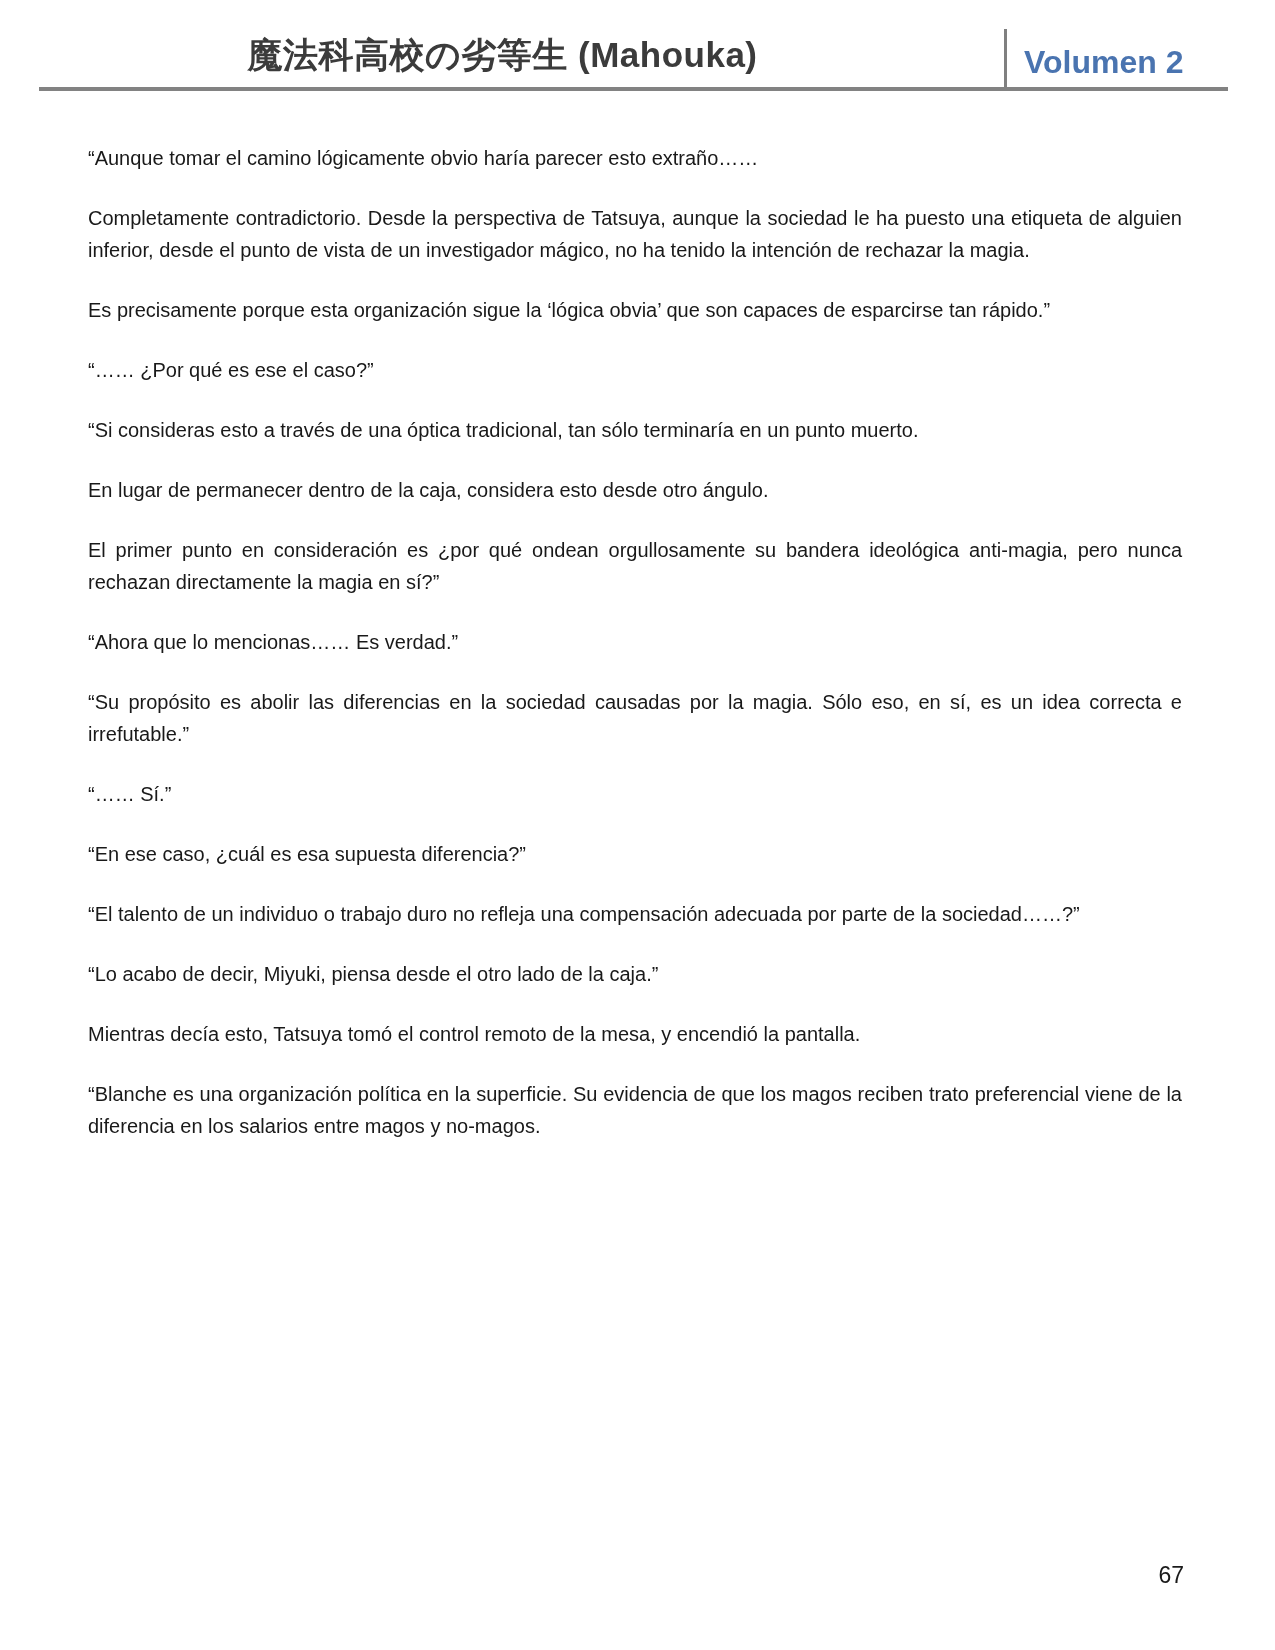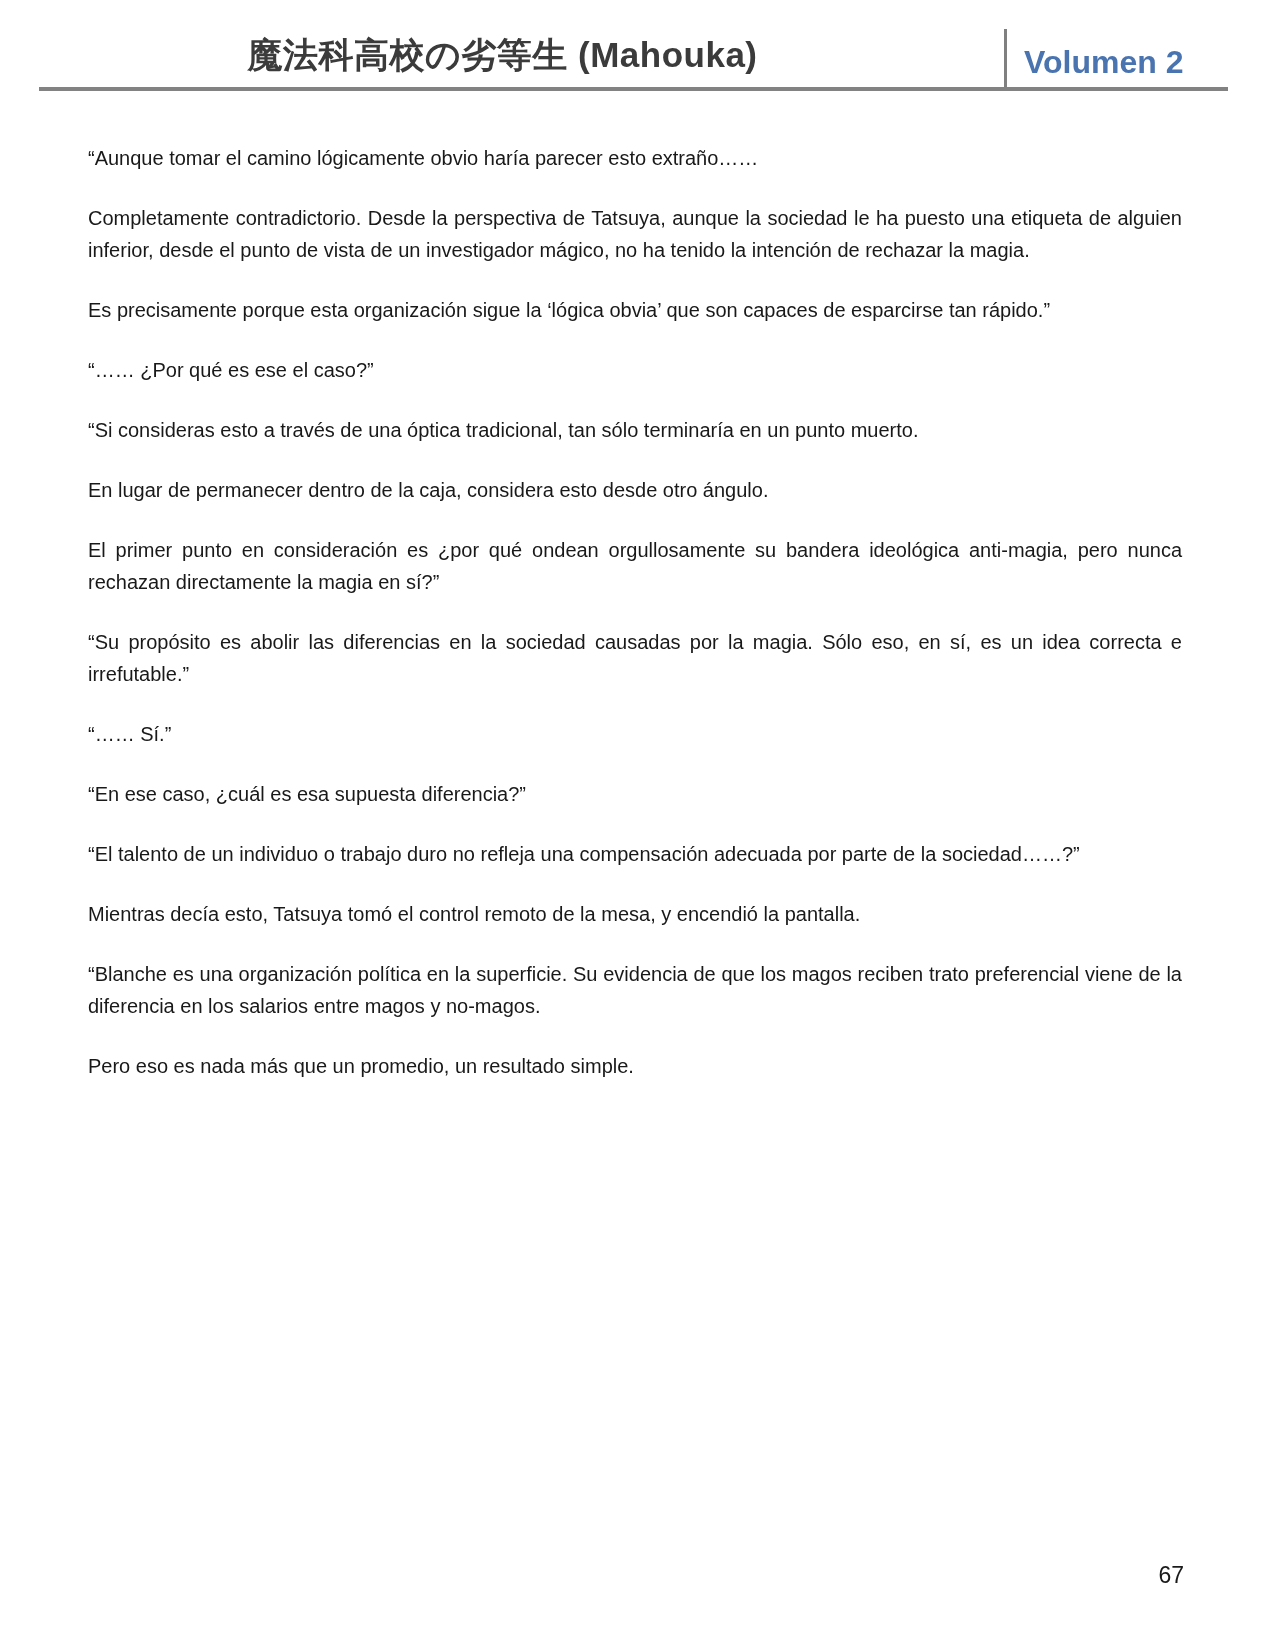--- a/index.html
+++ b/index.html
@@ -102,24 +102,25 @@
   </div>
 
   <div class="content">
     <p>“Aunque tomar el camino lógicamente obvio haría parecer esto extraño……</p>
     <p>Completamente contradictorio. Desde la perspectiva de Tatsuya, aunque la sociedad le ha puesto una etiqueta de alguien inferior, desde el punto de vista de un investigador mágico, no ha tenido la intención de rechazar la magia.</p>
     <p>Es precisamente porque esta organización sigue la ‘lógica obvia’ que son capaces de esparcirse tan rápido.”</p>
     <p>“…… ¿Por qué es ese el caso?”</p>
     <p>“Si consideras esto a través de una óptica tradicional, tan sólo terminaría en un punto muerto.</p>
     <p>En lugar de permanecer dentro de la caja, considera esto desde otro ángulo.</p>
     <p>El primer punto en consideración es ¿por qué ondean orgullosamente su bandera ideológica anti-magia, pero nunca rechazan directamente la magia en sí?”</p>
+    <p>“Ahora que lo mencionas…… Es verdad.”</p>
     <p>“Su propósito es abolir las diferencias en la sociedad causadas por la magia. Sólo eso, en sí, es un idea correcta e irrefutable.”</p>
     <p>“…… Sí.”</p>
     <p>“En ese caso, ¿cuál es esa supuesta diferencia?”</p>
     <p>“El talento de un individuo o trabajo duro no refleja una compensación adecuada por parte de la sociedad……?”</p>
+    <p>“Lo acabo de decir, Miyuki, piensa desde el otro lado de la caja.”</p>
     <p>Mientras decía esto, Tatsuya tomó el control remoto de la mesa, y encendió la pantalla.</p>
     <p>“Blanche es una organización política en la superficie. Su evidencia de que los magos reciben trato preferencial viene de la diferencia en los salarios entre magos y no-magos.</p>
-    <p>Pero eso es nada más que un promedio, un resultado simple.</p>
   </div>
 
   <div class="page-number">67</div>
 
 </div>
 
 </body></html>

